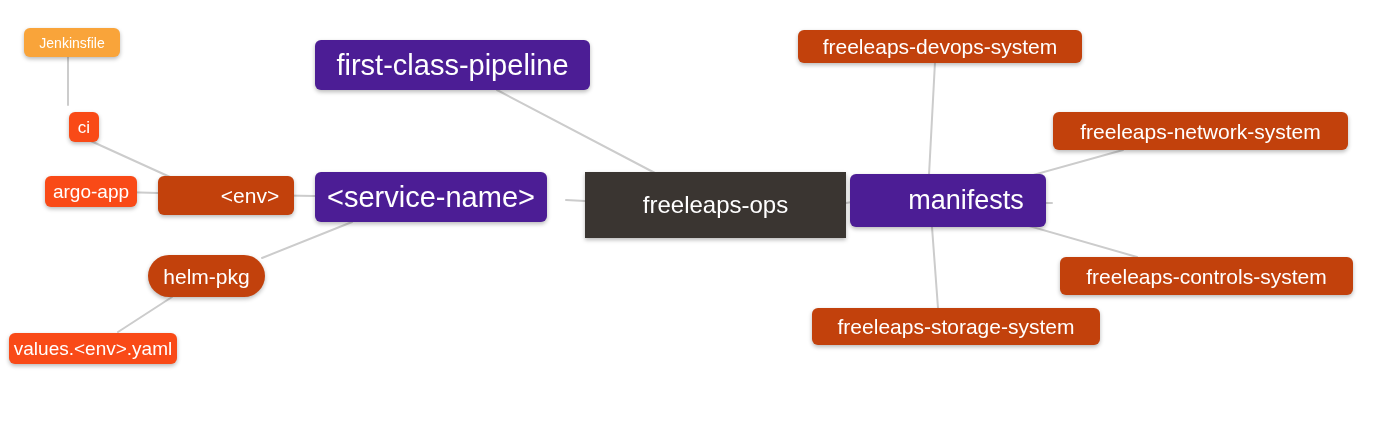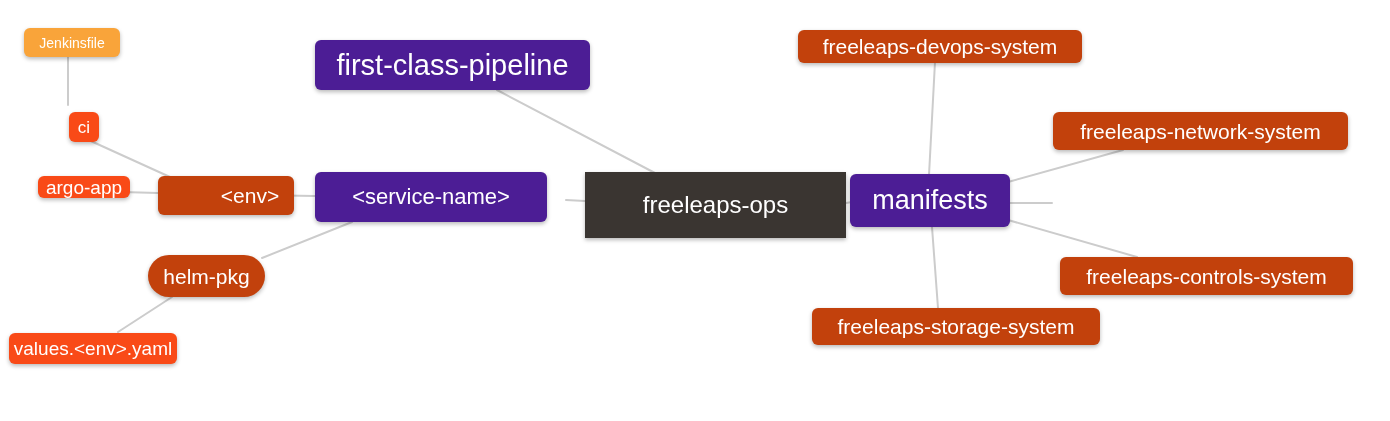--- a/index.html
+++ b/index.html
@@ -38,26 +38,26 @@
     line-height: 1;
   }
   .c-dark   { background: #3a3531; }
   .c-blue   { background: #4c1d95; }
   .c-green  { background: #c2410c; }
   .c-red    { background: #f94a17; }
   .c-orange { background: #f9a43a; }
 
   .n-jenkinsfile { left: 24px;   top: 28px;  width: 96px;  height: 29px; font-size: 14px; }
   .n-ci          { left: 69px;   top: 105px; width: 30px;  height: 30px; font-size: 17px; margin-top: 7px; }
-  .n-argo        { left: 38px;   top: 176px; width: 92px;  height: 22px; font-size: 19px; }
+  .n-argo        { left: 45px;   top: 176px; width: 92px;  height: 31px; font-size: 19px; }
   .n-env         { left: 158px;  top: 176px; width: 88px;  height: 39px; font-size: 21px; padding-left: 48px; }
   .n-fcp         { left: 315px;  top: 40px;  width: 275px; height: 50px; font-size: 29px; }
-  .n-svc         { left: 315px;  top: 172px; width: 232px; height: 50px; font-size: 22px; }
+  .n-svc         { left: 315px;  top: 172px; width: 232px; height: 50px; font-size: 29px; }
   .n-root        { left: 585px;  top: 172px; width: 261px; height: 66px; font-size: 24px; border-radius: 0; }
-  .n-manifests   { left: 850px;  top: 174px; width: 160px; height: 53px; font-size: 27px; }
+  .n-manifests   { left: 850px;  top: 174px; width: 160px; height: 53px; font-size: 27px; padding-left: 36px; }
   .n-devops      { left: 798px;  top: 30px;  width: 284px; height: 33px; font-size: 21px; }
   .n-network     { left: 1053px; top: 112px; width: 295px; height: 38px; font-size: 21px; }
   .n-monitoring  { left: 1052px; top: 186px; width: 328px; height: 40px; font-size: 21px; }
   .n-controls    { left: 1060px; top: 257px; width: 293px; height: 38px; font-size: 21px; }
   .n-storage     { left: 812px;  top: 308px; width: 288px; height: 37px; font-size: 21px; }
   .n-helm        { left: 148px;  top: 255px; width: 117px; height: 42px; font-size: 21px; border-radius: 21px; }
   .n-values      { left: 9px;    top: 333px; width: 168px; height: 31px; font-size: 19px; }
 </style>
 </head>
 <body>

